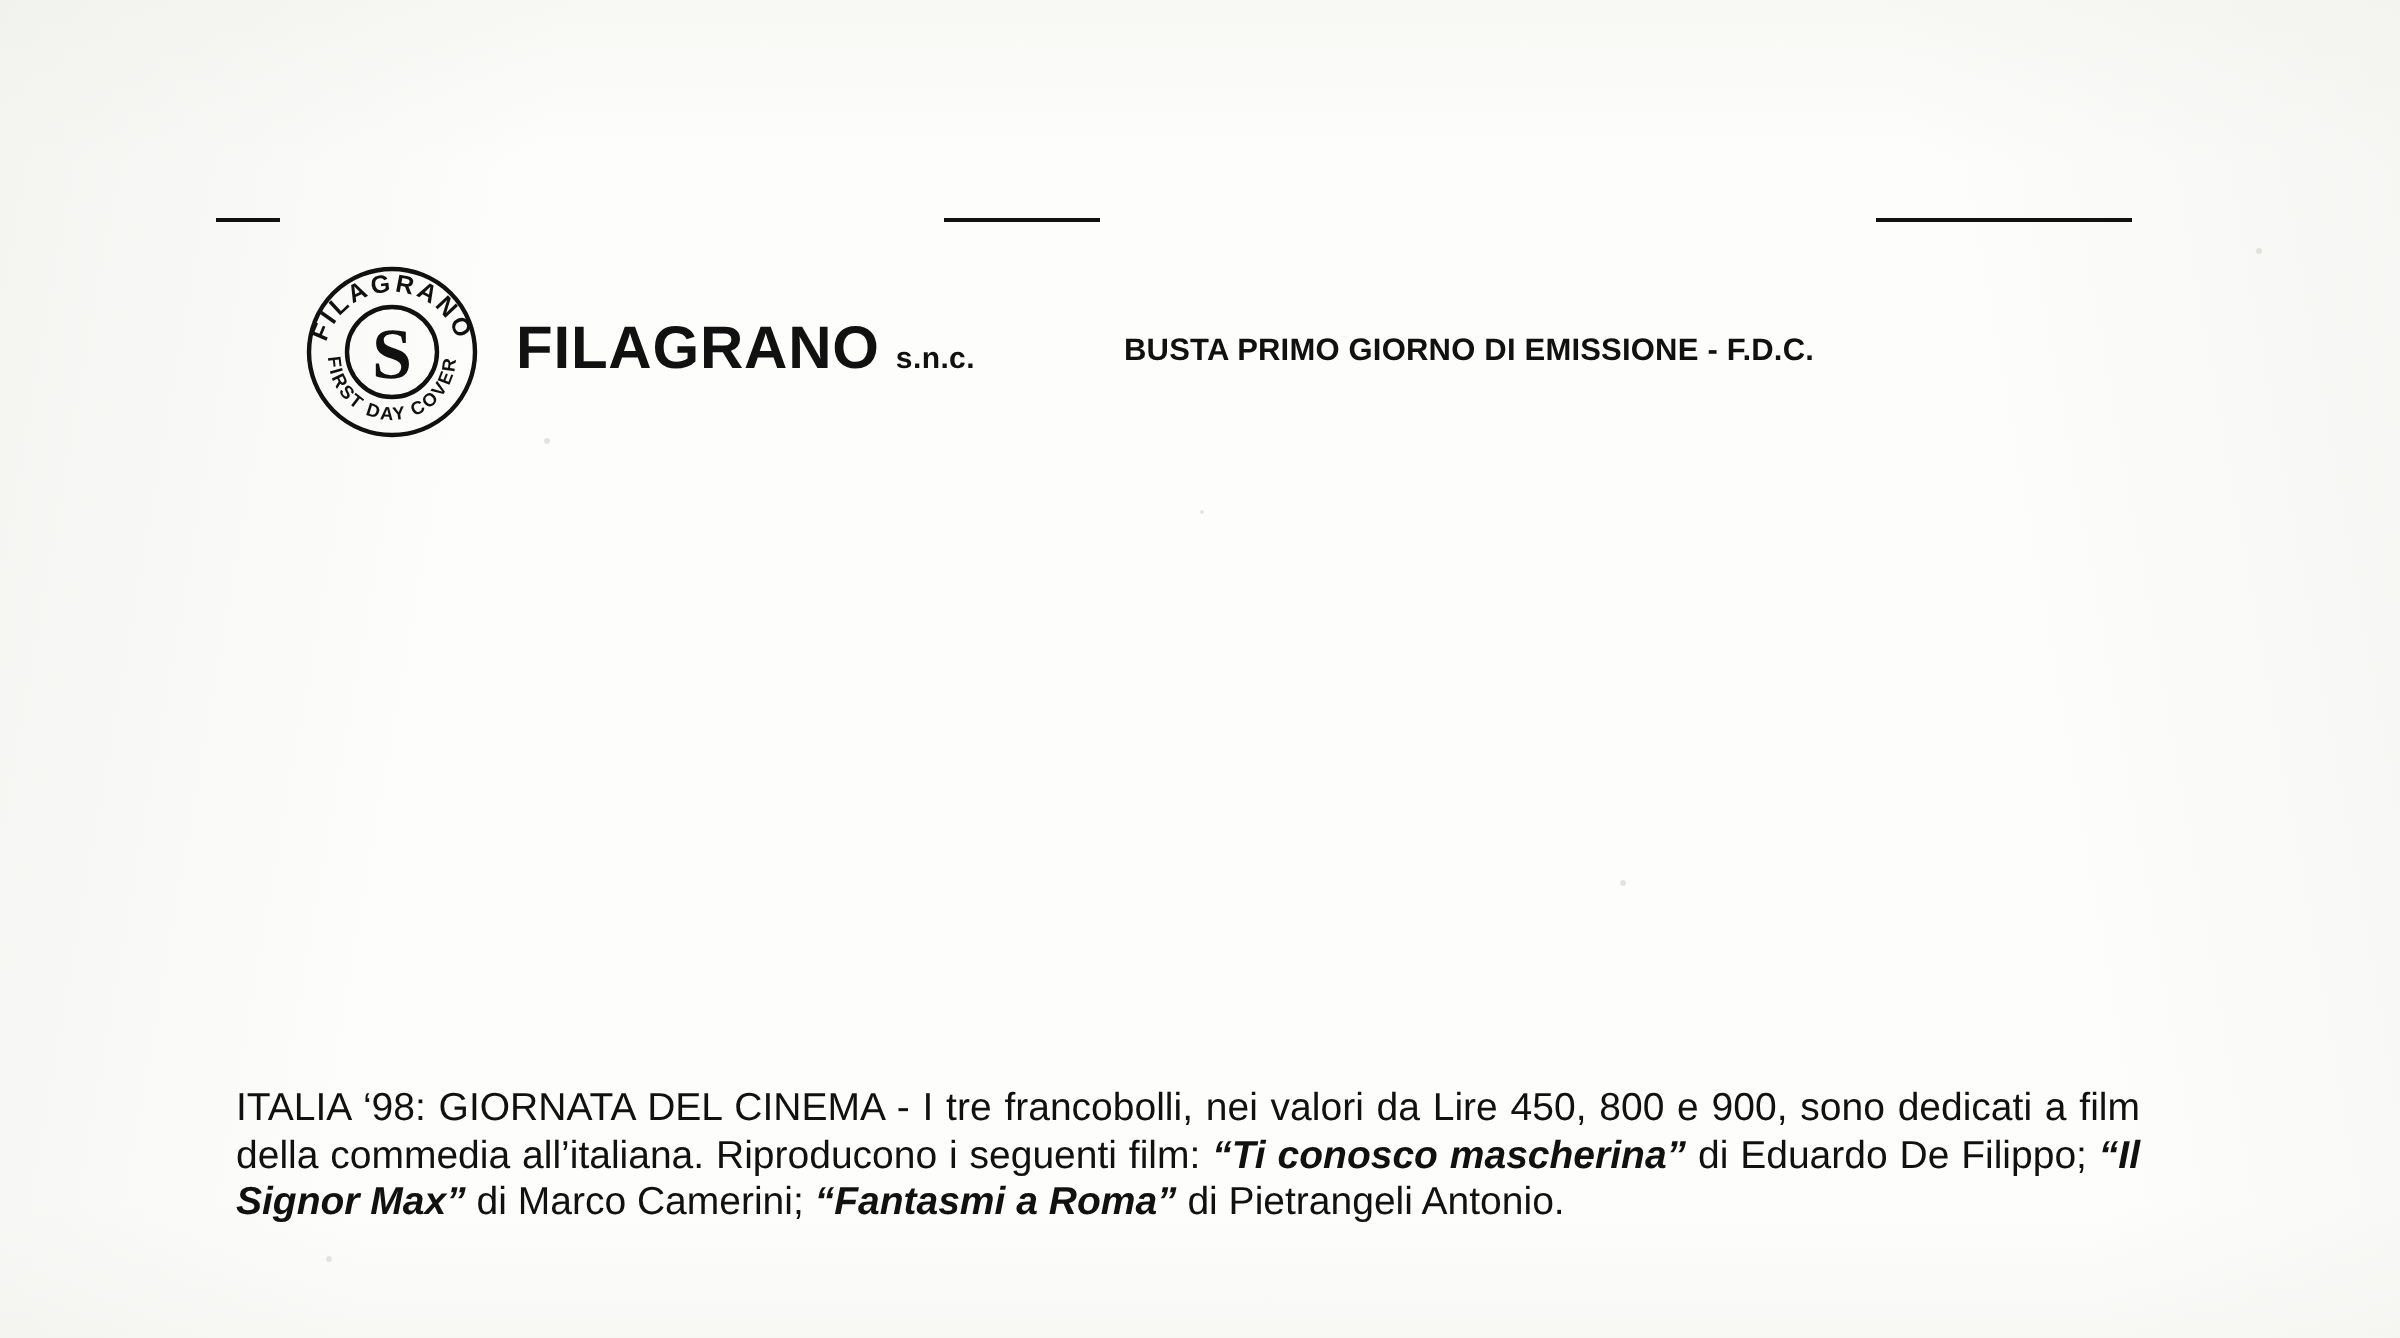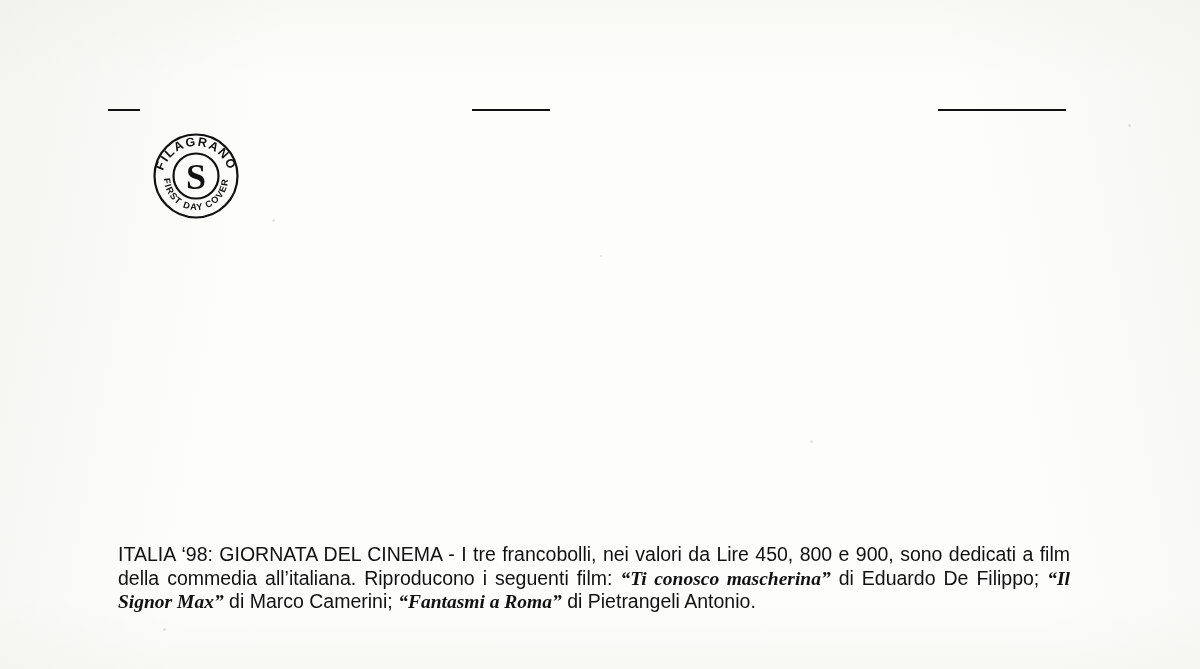--- a/index.html
+++ b/index.html
@@ -103,21 +103,20 @@
     color: #111;
     text-align: justify;
     text-justify: inter-word;
   }
   .caption .lead {
     font-weight: 400;
   }
   .caption .ital {
     font-style: italic;
     font-weight: 700;
-    font-family: Liberation Serif, serif;
   }
   .caption p { margin: 0; }
 </style>
 </head>
 <body>
 
 <div class="page">
   <div class="paper-tone"></div>
 
   <div class="speck" style="left:272px; top:219px; width:3px; height:3px;"></div>
@@ -141,23 +140,27 @@
         <text font-family="Liberation Sans, sans-serif" font-size="12.5" font-weight="700" fill="#111" letter-spacing="1.6">
           <textPath href="#arcTop" startOffset="50%" text-anchor="middle">FILAGRANO</textPath>
         </text>
         <text font-family="Liberation Sans, sans-serif" font-size="9.2" font-weight="700" fill="#111" letter-spacing="1.1">
           <textPath href="#arcBottom" startOffset="50%" text-anchor="middle">FIRST DAY COVER</textPath>
         </text>
         <text x="46" y="59" text-anchor="middle" font-family="Liberation Serif, serif" font-size="36" font-weight="700" fill="#111">S</text>
       </svg>
     </div>
 
+    <div class="brand">
+      <span>FILAGRANO</span><span class="snc">s.n.c.</span>
+    </div>
 
     <div class="rule rule-mid"></div>
 
+    <div class="fdc-line">BUSTA PRIMO GIORNO DI EMISSIONE - F.D.C.</div>
 
     <div class="rule rule-right"></div>
   </div>
 
   <div class="caption">
     <p>
       <span class="lead">ITALIA ‘98: GIORNATA DEL CINEMA</span>
       <span class="lead">-</span><span> I tre francobolli, nei valori da Lire 450, 800 e 900, sono dedicati a film della commedia all’italiana. Riproducono i seguenti film: </span><span class="ital">“Ti conosco mascherina”</span><span> di Eduardo De Filippo; </span><span class="ital">“Il Signor Max”</span><span> di Marco Camerini; </span><span class="ital">“Fantasmi a Roma”</span><span> di Pietrangeli Antonio.</span>
     </p>
   </div>

